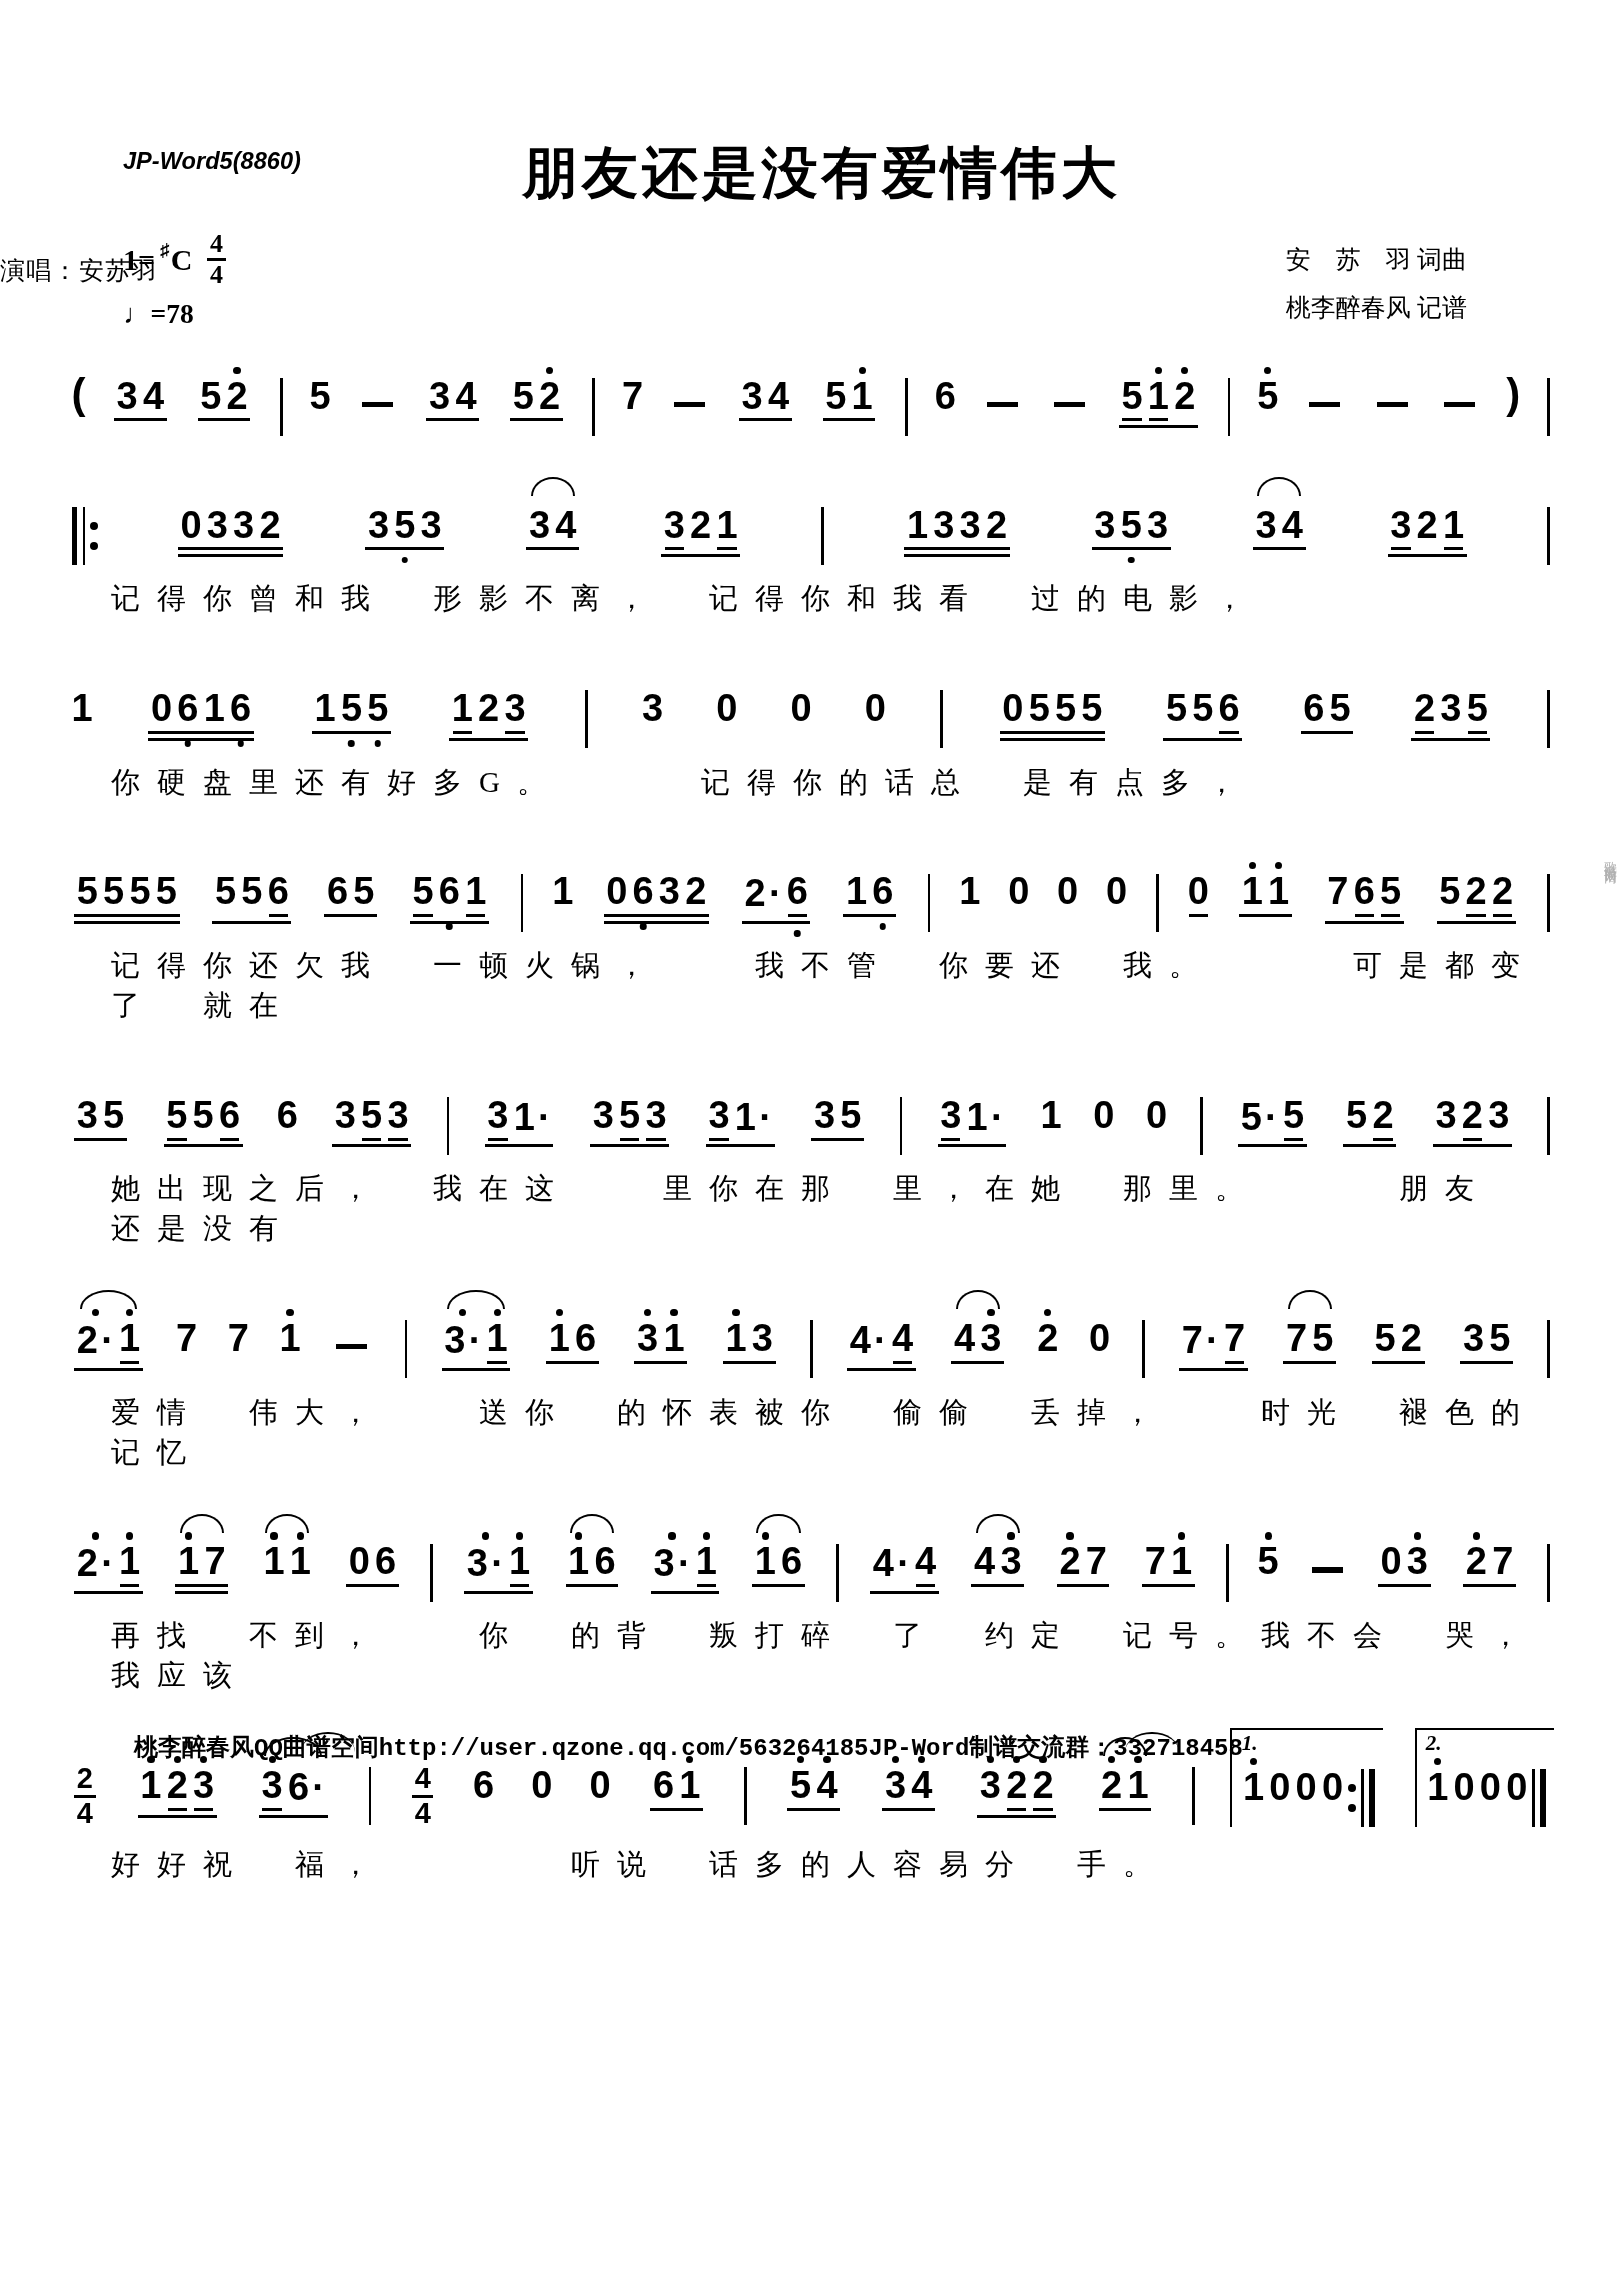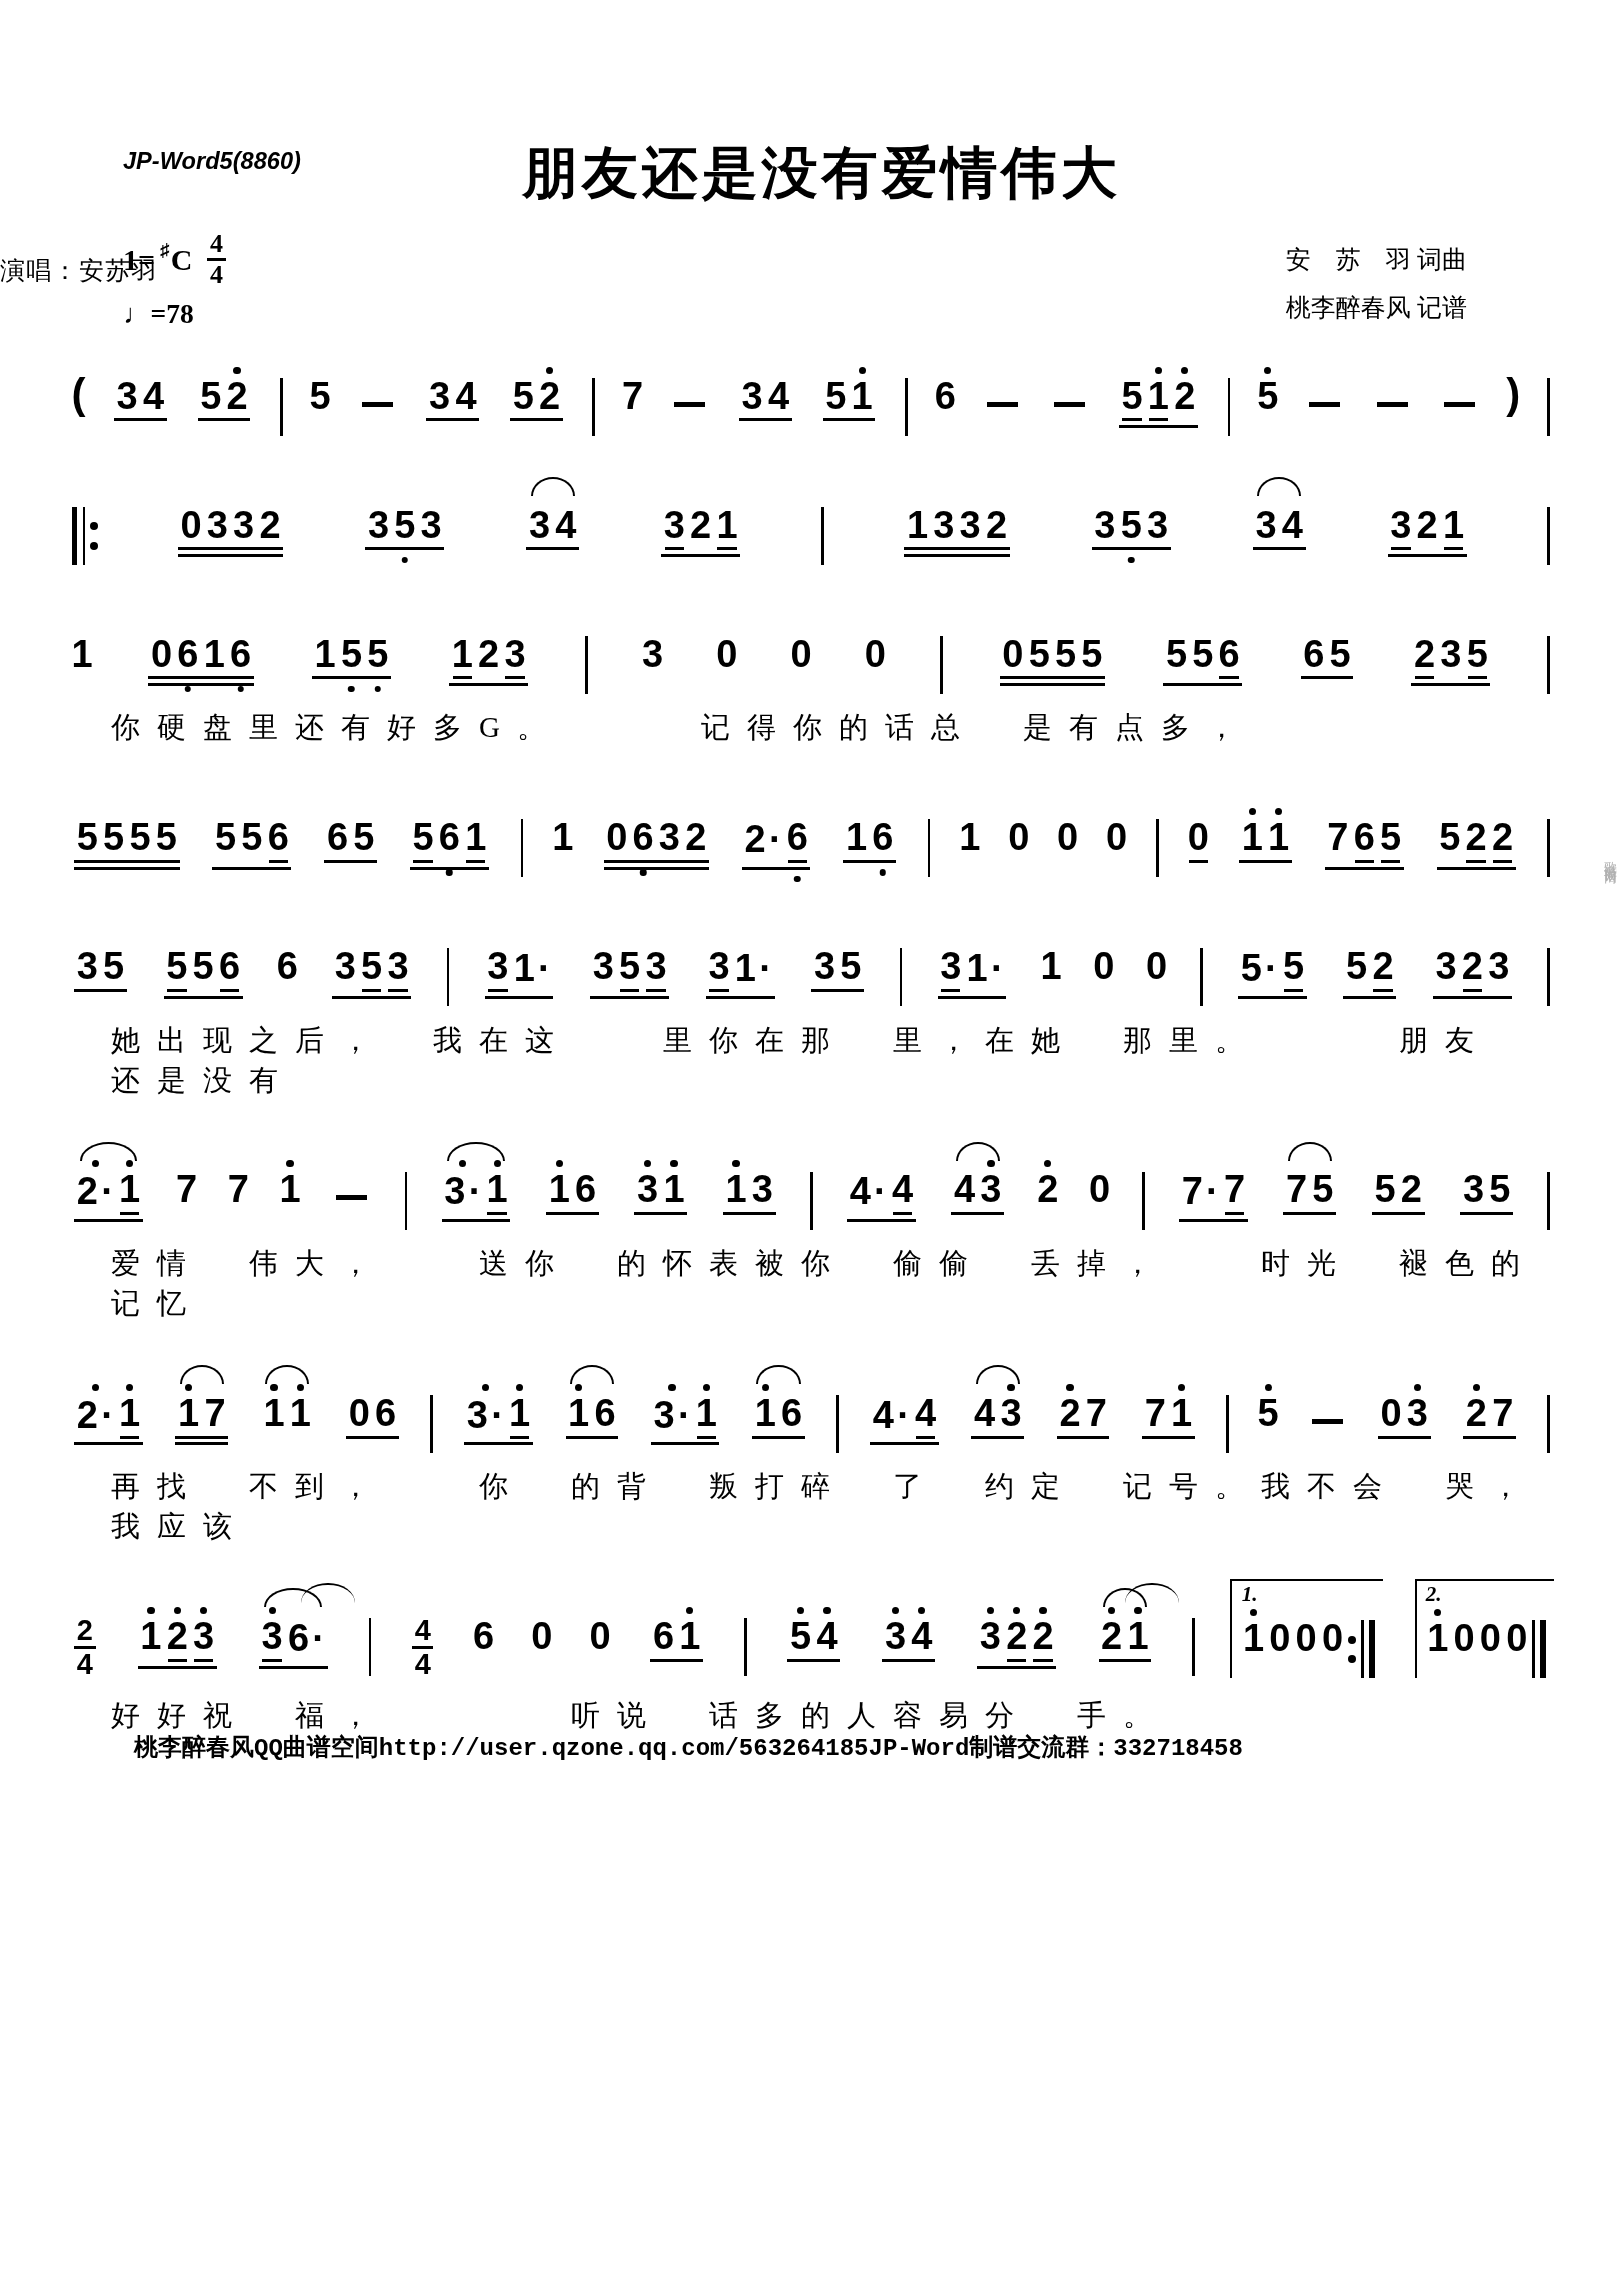--- a/index.html
+++ b/index.html
@@ -486,20 +486,21 @@
                 </div>
                 <div class="ubzone">
                   <div class="ubeam"></div>
                 </div>
               </div>
             </div>
             <div class="gbeam"></div>
           </div>
           <div class="bar"></div>
         </div>
+        <div class="lyr">记得你曾和我　形影不离，　记得你和我看　过的电影，</div>
       </div>
       <div class="lineblock">
         <div class="mline">
           <div class="note">
             <div class="oa"></div>
             <div class="numrow">
               <span class="num">1</span>
             </div>
           </div>
           <div class="grp">
@@ -1012,20 +1013,21 @@
                 </div>
                 <div class="ubzone">
                   <div class="ubeam"></div>
                 </div>
               </div>
             </div>
             <div class="gbeam"></div>
           </div>
           <div class="bar"></div>
         </div>
+        <div class="lyr">记得你还欠我　一顿火锅，　　我不管　你要还　我。　　　可是都变了　就在</div>
       </div>
       <div class="lineblock">
         <div class="mline">
           <div class="grp">
             <div class="grow">
               <div class="note">
                 <div class="oa"></div>
                 <div class="numrow">
                   <span class="num">3</span>
                 </div>

